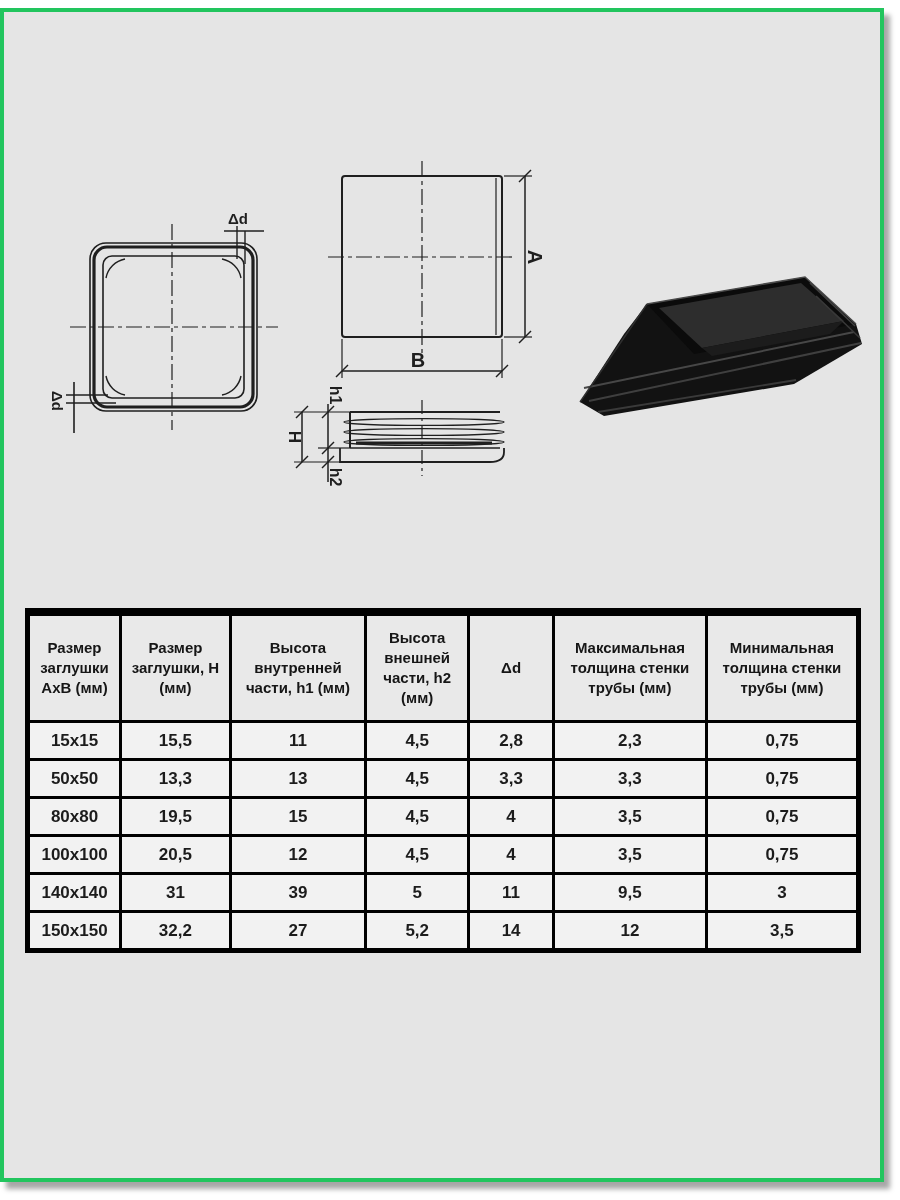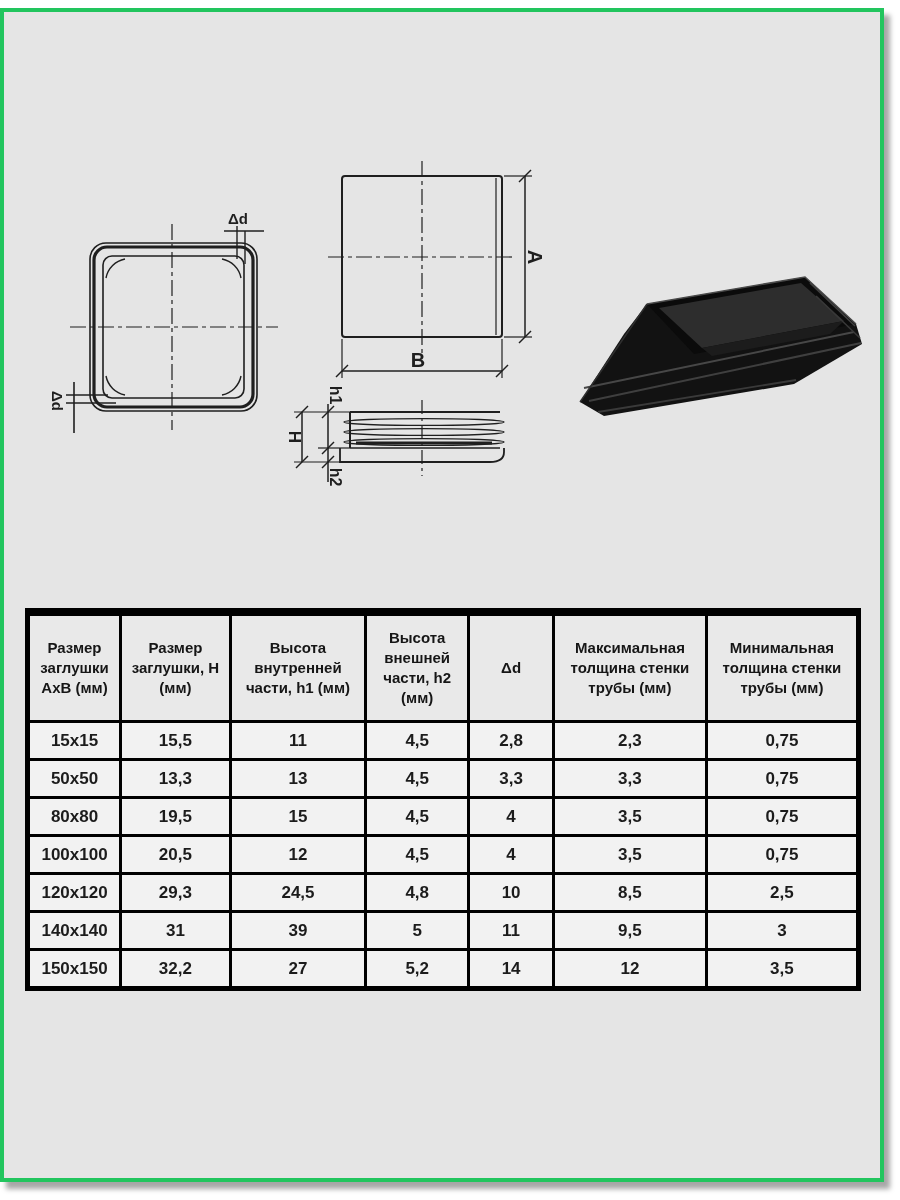--- a/index.html
+++ b/index.html
@@ -192,29 +192,20 @@
           <tr>
             <td>100x100</td>
             <td>20,5</td>
             <td>12</td>
             <td>4,5</td>
             <td>4</td>
             <td>3,5</td>
             <td>0,75</td>
           </tr>
           <tr>
-            <td>120x120</td>
-            <td>29,3</td>
-            <td>24,5</td>
-            <td>4,8</td>
-            <td>10</td>
-            <td>8,5</td>
-            <td>2,5</td>
-          </tr>
-          <tr>
             <td>140x140</td>
             <td>31</td>
             <td>39</td>
             <td>5</td>
             <td>11</td>
             <td>9,5</td>
             <td>3</td>
           </tr>
           <tr>
             <td>150x150</td>

